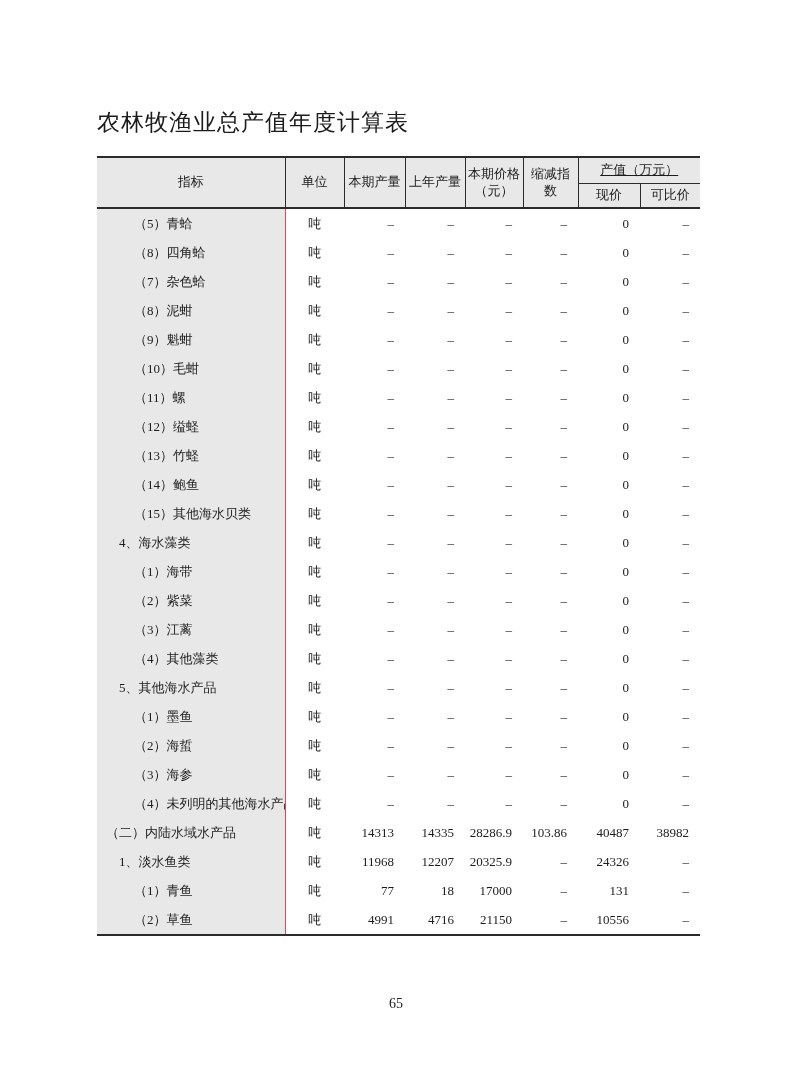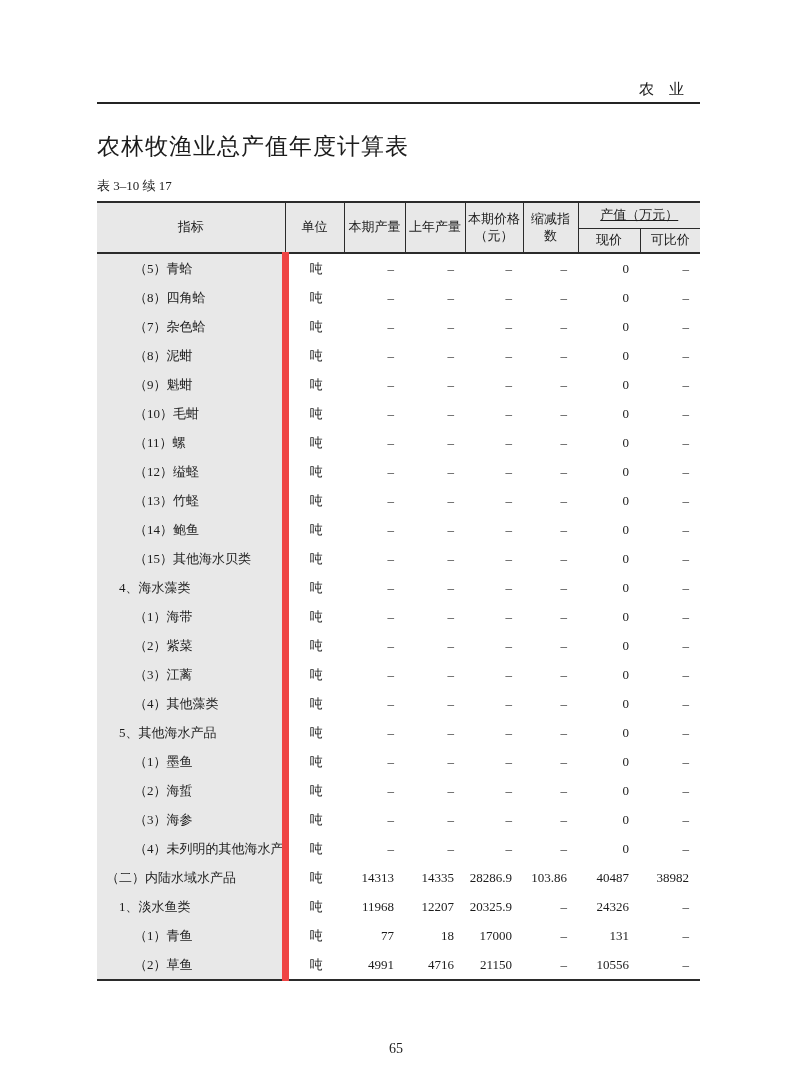--- a/index.html
+++ b/index.html
@@ -20,21 +20,21 @@
     font-size:15px; border-bottom:2px solid #242424;
   }
   .doc-title {
     margin-top:27px; 
     font-size:23px; letter-spacing:1px; font-weight:normal;
   }
   .table-caption {
     margin-top:15px; font-size:13px;
   }
   table.main-table {
-    margin-top:6px; width:603px;
+    margin-top:18px; width:603px;
     border-collapse:collapse; table-layout:fixed;
     border-top:2px solid #2b2b2b; border-bottom:2px solid #2b2b2b;
     font-size:13px;
   }
   thead th {
     background:#e8e8e8; border:1px solid #2b2b2b;
     font-weight:normal; text-align:center; vertical-align:middle;
     padding:1px 2px; line-height:1.25;
   }
   thead tr.h1 th { height:23px; }
@@ -42,44 +42,42 @@
   thead th { border-bottom:2px solid #2b2b2b; }
   thead th.group { border-bottom:1px solid #2b2b2b;text-decoration:underline; }
   thead th:first-child { border-left:none; }
   thead th:last-child { border-right:none; }
   thead tr th { border-top:none; }
   tbody td {
     border:none; height:29px; padding:0; vertical-align:middle;
     background:#ffffff;
   }
   td.c-indicator {
-    background:#e8e8e8; border-right:7px solid #ef4444;
+    background:#e8e8e8; border-right:1px solid #ef4444;
     white-space:nowrap; overflow:hidden;
   }
   td.c-indicator.indent-0 { padding-left:9px; }
   td.c-indicator.indent-1 { padding-left:22px; }
   td.c-indicator.indent-2 { padding-left:37px; }
   td.c-unit { text-align:center; }
   td.c-num { text-align:right; padding-right:11px; }
   .page-number {
     margin-top:60px; text-align:center; padding-right:5px; font-size:14px;
   }
 </style>
 </head>
 <body>
 
 <div class="page">
   <div class="content">
     <div class="spacer-top"></div>
 
-    <div class="running-header">农　业</div>
 
     <div class="doc-title">农林牧渔业总产值年度计算表</div>
 
-    <div class="table-caption">表 3–10 续 17</div>
 
     <table class="main-table">
       <colgroup>
         <col style="width:188px">
         <col style="width:59px">
         <col style="width:61px">
         <col style="width:60px">
         <col style="width:58px">
         <col style="width:55px">
         <col style="width:62px">

